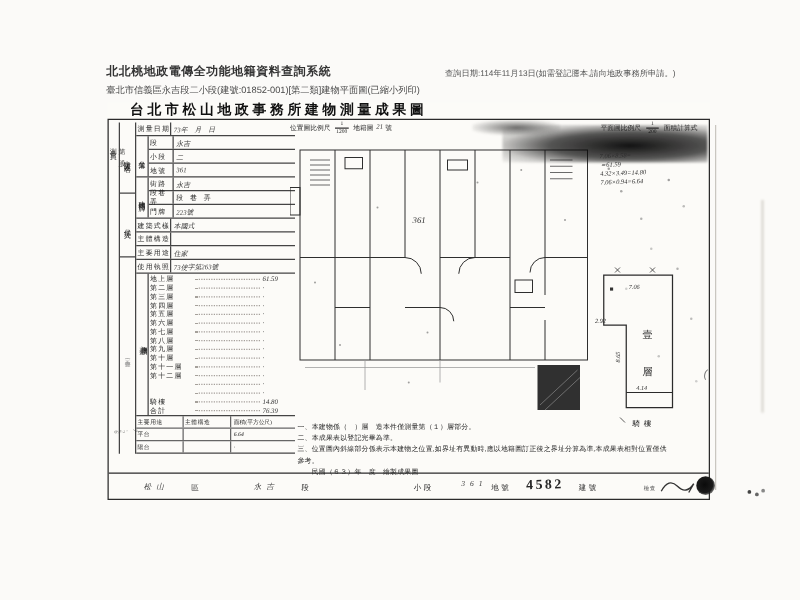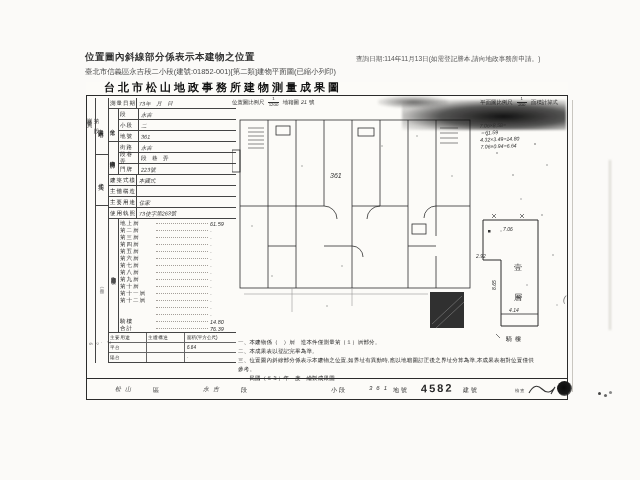--- a/index.html
+++ b/index.html
@@ -8,21 +8,21 @@
     background:#fbfaf8;
     font-family:"Liberation Sans",sans-serif;color:#222;
   }
   
   .sys-title{position:absolute;left:85px;top:51px;font-size:9.5px;font-weight:bold;color:#333;letter-spacing:.5px;}
   .sys-sub{position:absolute;left:85px;top:67px;font-size:7.4px;color:#4a4a4a;}
   .sys-date{position:absolute;left:356px;top:55px;font-size:6.6px;color:#555;}
 
   
   .doc{position:absolute;left:86px;top:82px;width:482px;height:318px;
-       font-family:Liberation Sans, sans-serif;color:#1f1f1f;background:#fcfbf8;}
+       font-family:Liberation Serif, serif;color:#1f1f1f;background:#fcfbf8;}
   .doc-title{position:absolute;left:18px;top:-2px;font-size:11px;font-weight:bold;letter-spacing:3px;color:#111;white-space:nowrap;}
   .doc-box{position:absolute;left:0;right:0;top:13px;bottom:0;border:1px solid #2b2b2b;}
 
   .vmargin{position:absolute;left:1px;top:32px;writing-mode:vertical-rl;text-orientation:upright;
            font-size:5.5px;letter-spacing:2px;color:#333;height:150px;}
   .vmargin span{display:block;margin-bottom:14px;}
 
   
   .form{position:absolute;left:9px;top:16px;width:140px;display:flex;font-size:5.5px;border-left:1px solid #444;}
   .colA{width:12px;display:flex;flex-direction:column;border-right:1px solid #444;}
@@ -100,21 +100,21 @@
   
   .edge-line{position:absolute;left:572px;top:100px;width:1px;height:292px;background:#c9c6c0;}
   .edge-streak{position:absolute;left:609px;top:160px;width:2px;height:170px;background:#dcd9d3;filter:blur(1px);}
   .edge-bracket{position:absolute;left:563px;top:294px;font-size:9px;color:#777;transform:rotate(12deg);}
   .edge-dots{position:absolute;left:598px;top:392px;width:3px;height:3px;background:#444;border-radius:50%;
              box-shadow:6px 2px 0 #666,11px -1px 0 #888;}
 </style>
 </head>
 <body>
 
-<div class="sys-title">位置圖內斜線部分係表示本建物之位置</div>
+<div class="sys-title">北北桃地政電傳全功能地籍資料查詢系統</div>
 <div class="sys-sub">臺北市信義區永吉段二小段(建號:01852-001)[第二類]建物平面圖(已縮小列印)</div>
 <div class="sys-date">查詢日期:114年11月13日(如需登記謄本,請向地政事務所申請。)</div>
 
 <div class="doc">
 
   <div class="doc-title">台北市松山地政事務所建物測量成果圖</div>
   <div class="doc-box"></div>
 
   <div class="vmargin">
     <span>第　股</span>

